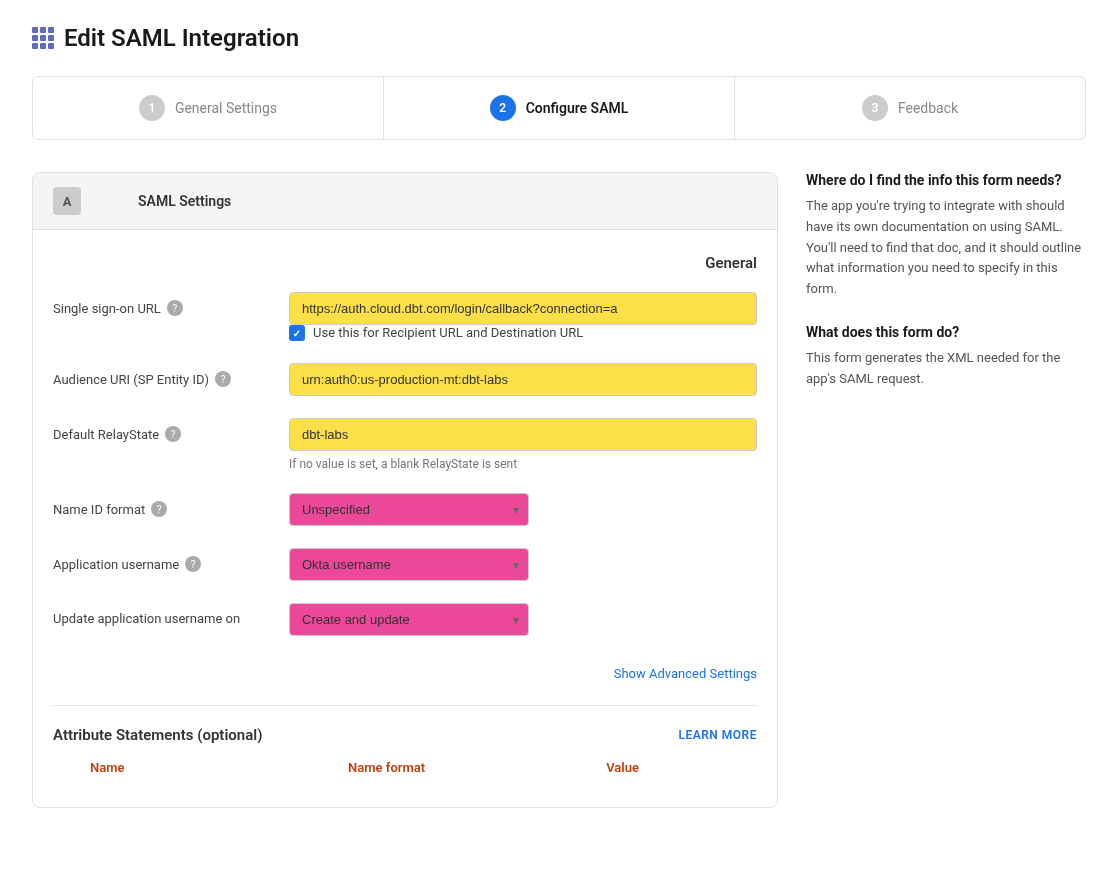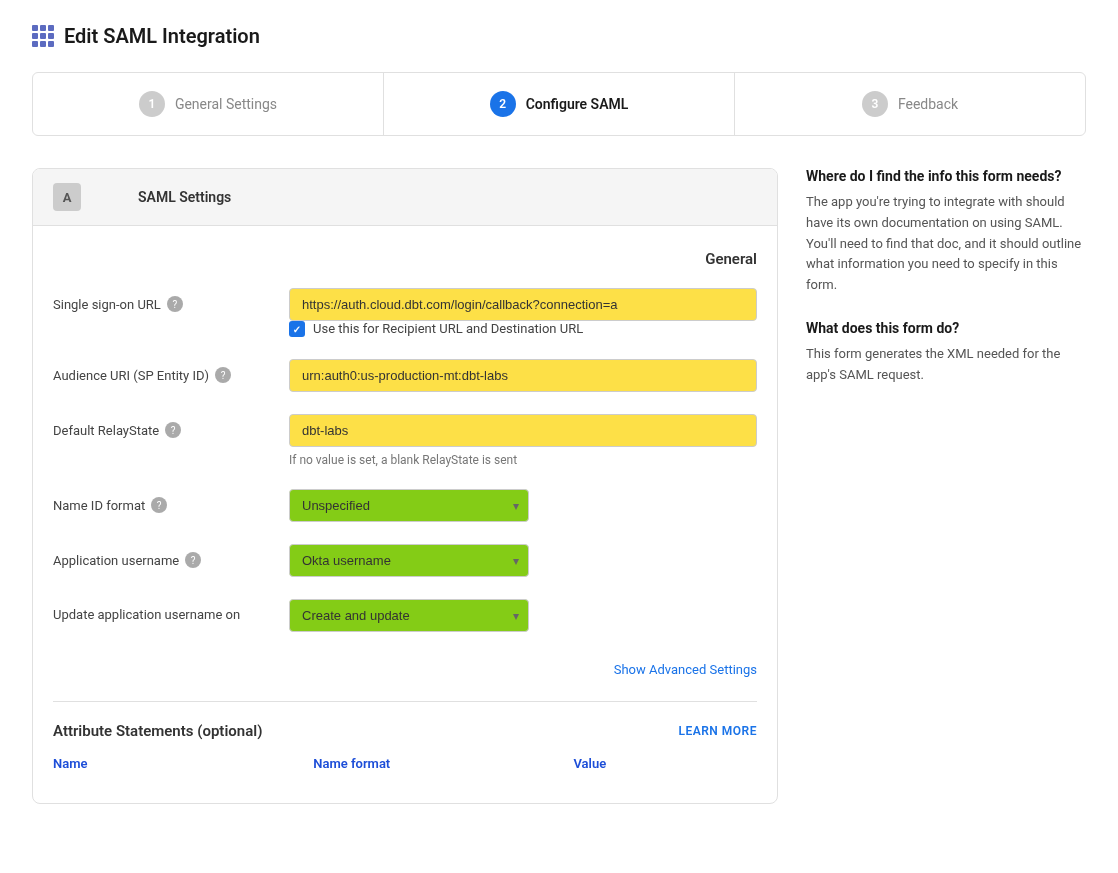--- a/index.html
+++ b/index.html
@@ -26,21 +26,21 @@
       grid-template-columns: repeat(3, 6px);
       gap: 2px;
     }
     .grid-dot {
       width: 6px;
       height: 6px;
       background: #5c6bc0;
       border-radius: 1px;
     }
     .page-title {
-      font-size: 20px;
+      font-size: 24px;
       font-weight: 600;
       color: #1a1a1a;
     }
     
     .stepper {
       display: flex;
       border: 1px solid #e0e0e0;
       border-radius: 6px;
       overflow: hidden;
       margin-bottom: 32px;
@@ -201,21 +201,21 @@
       position: relative;
       width: 240px;
     }
     .select-input {
       width: 100%;
       padding: 8px 32px 8px 12px;
       border: 1px solid #ccc;
       border-radius: 4px;
       font-size: 13px;
       color: #333;
-      background: #84cc16;
+      background: #ec4899;
       appearance: none;
       cursor: pointer;
       outline: none;
     }
     .select-arrow {
       position: absolute;
       right: 10px;
       top: 50%;
       transform: translateY(-50%);
       pointer-events: none;
@@ -253,22 +253,23 @@
       letter-spacing: 0.5px;
       cursor: pointer;
     }
     .attr-columns {
       display: flex;
       gap: 40px;
     }
     .attr-col-header {
       font-size: 13px;
       font-weight: 600;
-      color: #1d4ed8;
+      color: #c2410c;
       padding-bottom: 8px;
+      margin-left: 37px;
     }
     .attr-col-name { flex: 1.2; }
     .attr-col-format { flex: 1.2; }
     .attr-col-value { flex: 1; }
     
     .sidebar {
       width: 280px;
       flex-shrink: 0;
     }
     .sidebar-section {

